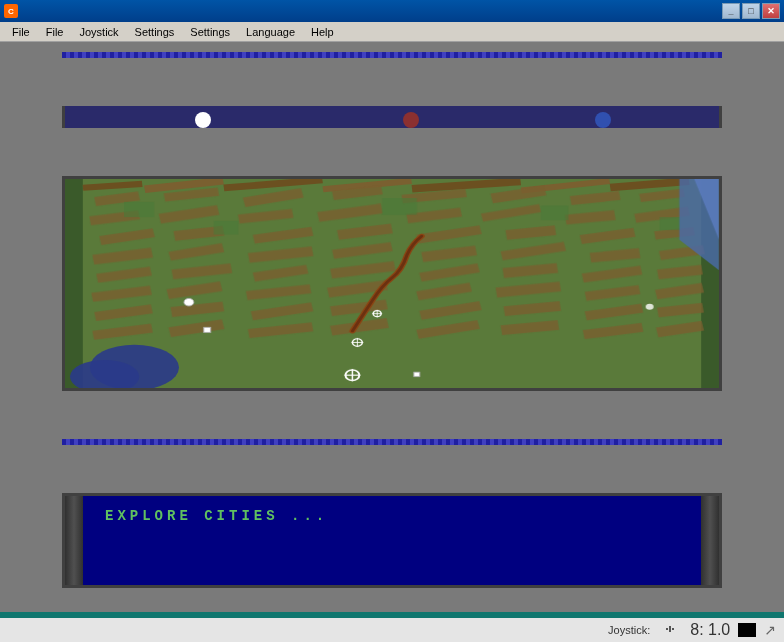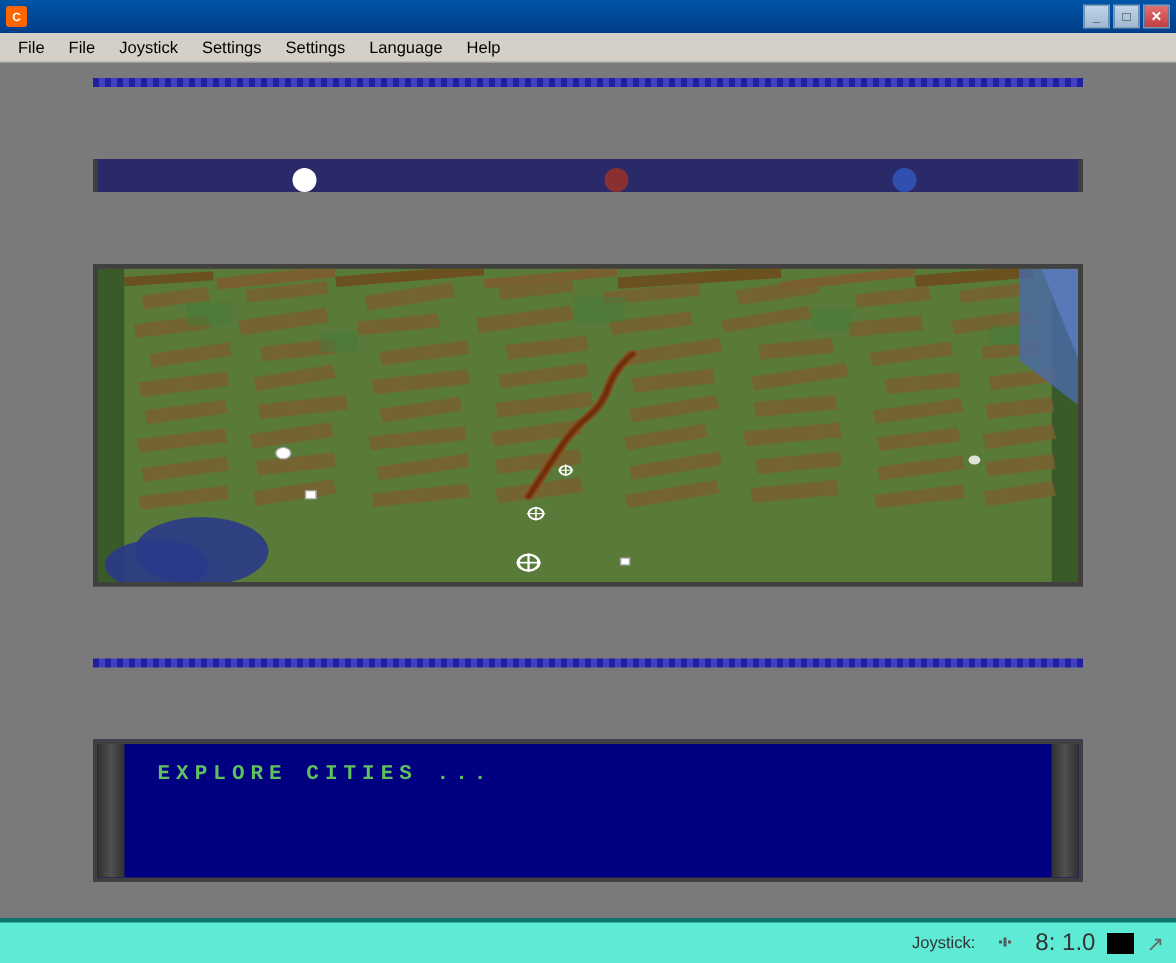--- a/index.html
+++ b/index.html
@@ -189,22 +189,22 @@
       height: 100%;
       background: linear-gradient(to right, #303030, #505050, #303030);
     }
 
     
     #status-bar {
       position: absolute;
       bottom: 0;
       width: 100%;
       height: 30px;
-      background: #5eead4;
-      border-top: 3px solid #0f766e;
+      background: #e5e5e5;
+      border-top: 6px solid #0f766e;
       display: flex;
       align-items: center;
       justify-content: flex-end;
       padding: 12px 8px;
       gap: 8px;
     }
 
     #joystick-text {
       font-size: 11px;
       color: #333;

